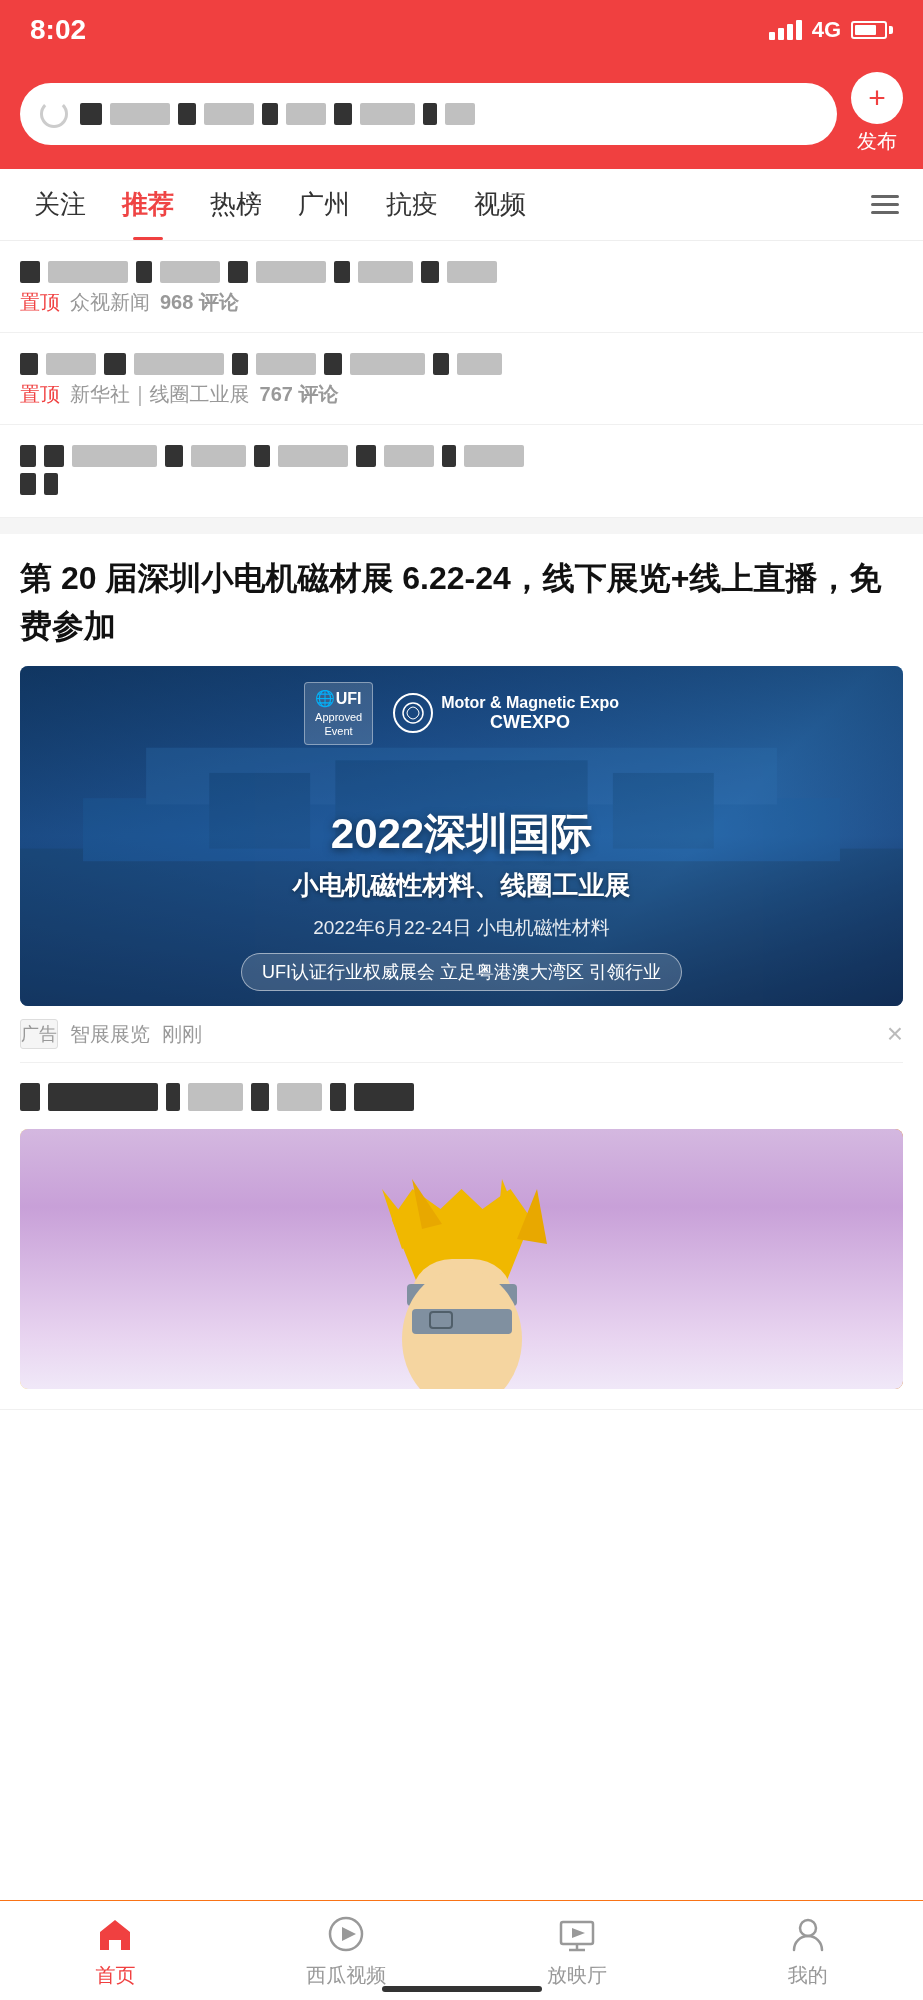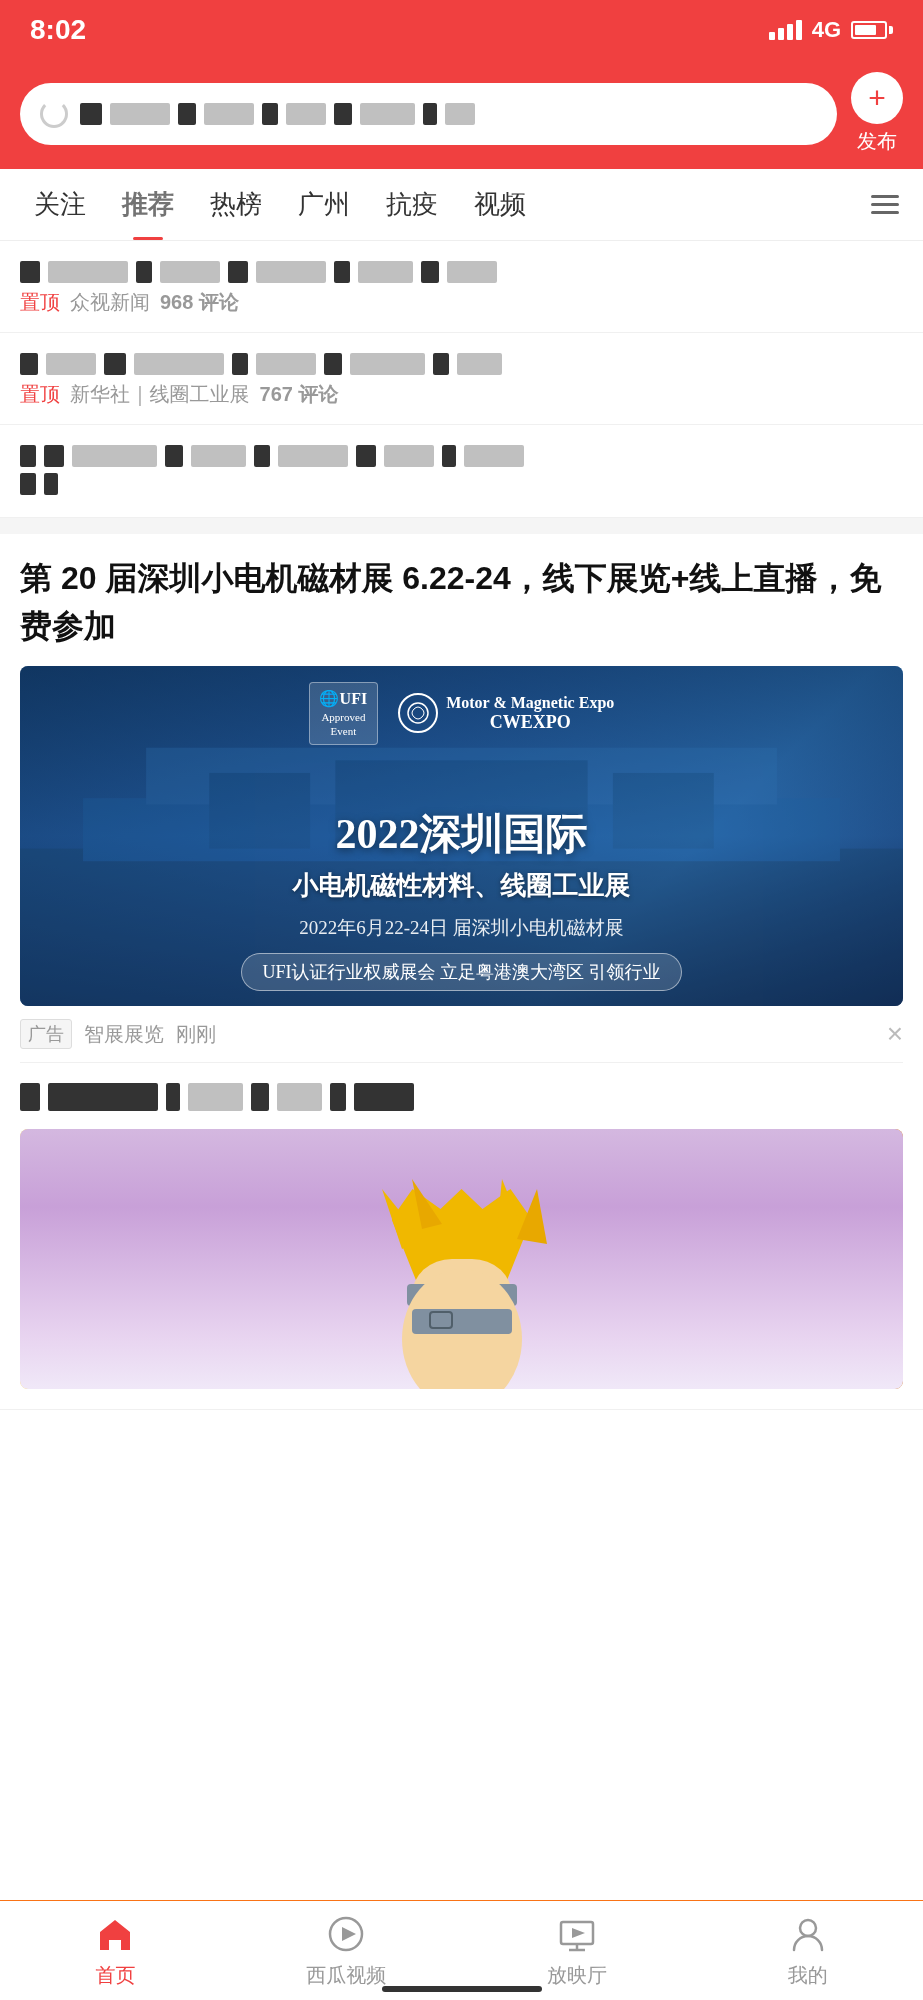--- a/index.html
+++ b/index.html
@@ -143,21 +143,21 @@
       padding: 0 18px;
       font-size: 26px;
       color: #333;
       height: 100%;
       display: flex;
       align-items: center;
       position: relative;
       flex-shrink: 0;
     }
     .nav-tab.active {
-      color: #737373;
+      color: #ef4444;
       font-weight: 600;
     }
     .nav-tab.active::after {
       content: '';
       position: absolute;
       bottom: 0;
       left: 50%;
       transform: translateX(-50%);
       width: 30px;
       height: 3px;
@@ -248,21 +248,20 @@
     }
     .expo-content {
       position: absolute;
       inset: 0;
       display: flex;
       flex-direction: column;
       align-items: center;
       justify-content: center;
       padding: 24px;
       text-align: center;
-      font-family: Liberation Serif, serif;
     }
     .expo-logos {
       display: flex;
       gap: 20px;
       align-items: center;
       margin-bottom: 16px;
     }
     .expo-ufi {
       background: rgba(255,255,255,0.15);
       border: 1px solid rgba(255,255,255,0.4);
@@ -342,21 +341,21 @@
       gap: 12px;
       padding: 12px 0 12px 0;
       font-size: 20px;
       color: #999;
       border-bottom: 1px solid #f0f0f0;
     }
     .ad-tag {
       background: #f5f5f5;
       border: 1px solid #ddd;
       border-radius: 3px;
-      padding: 2px 7px;
+      padding: 2px 0;
       font-size: 18px;
       color: #999;
     }
     .close-btn {
       margin-left: auto;
       color: #bbb;
       font-size: 28px;
     }
 
     
@@ -644,21 +643,21 @@
               </svg>
             </div>
             <div class="expo-cwexpo-text">
               <span style="font-size:16px;">Motor &amp; Magnetic Expo</span>
               <span style="font-size:18px;font-weight:700;">CWEXPO</span>
             </div>
           </div>
         </div>
         <div class="expo-main-title">2022深圳国际</div>
         <div class="expo-subtitle">小电机磁性材料、线圈工业展</div>
-        <div class="expo-date">2022年6月22-24日   届深圳小电机磁材展</div>
+        <div class="expo-date">2022年6月22-24日   小电机磁性材料</div>
         <div class="expo-badge">UFI认证行业权威展会 立足粤港澳大湾区 引领行业</div>
       </div>
     </div>
 
     <div class="article-footer">
       <span class="ad-tag">广告</span>
       <span>智展展览</span>
       <span>刚刚</span>
       <span class="close-btn">×</span>
     </div>

